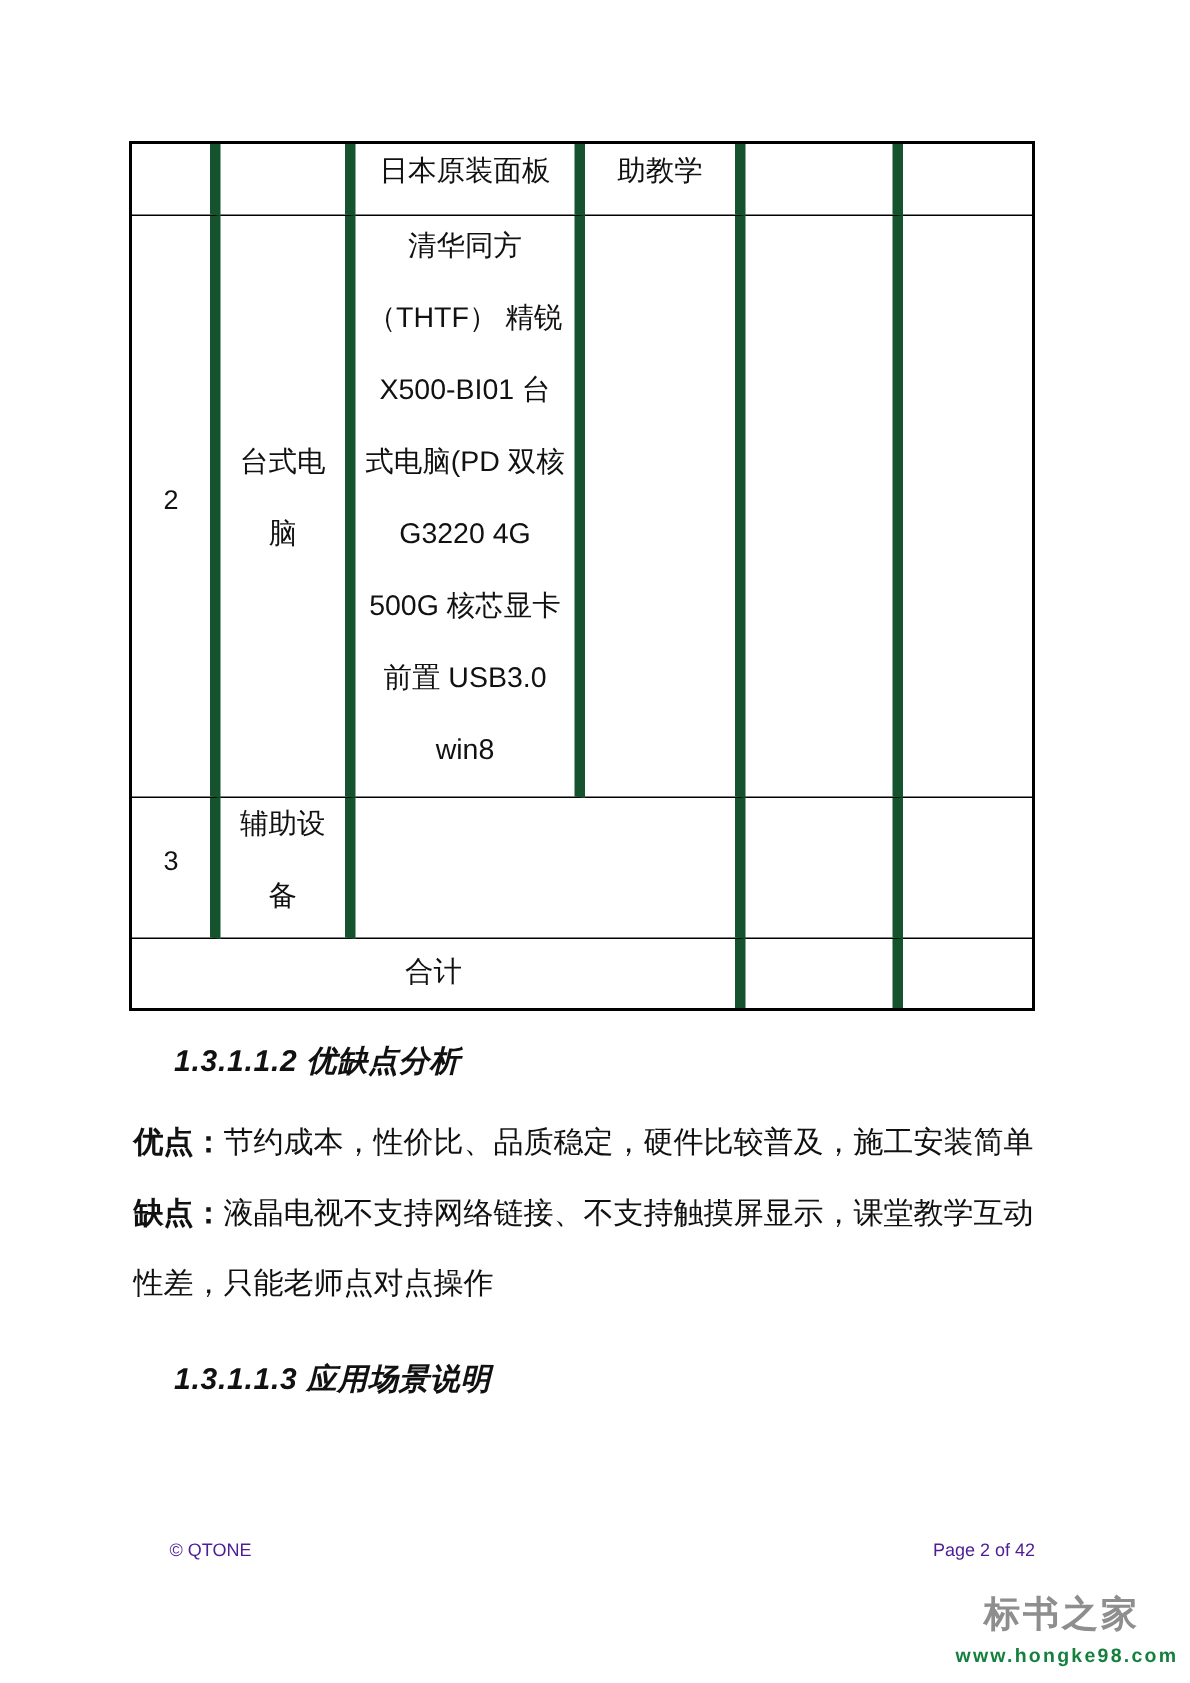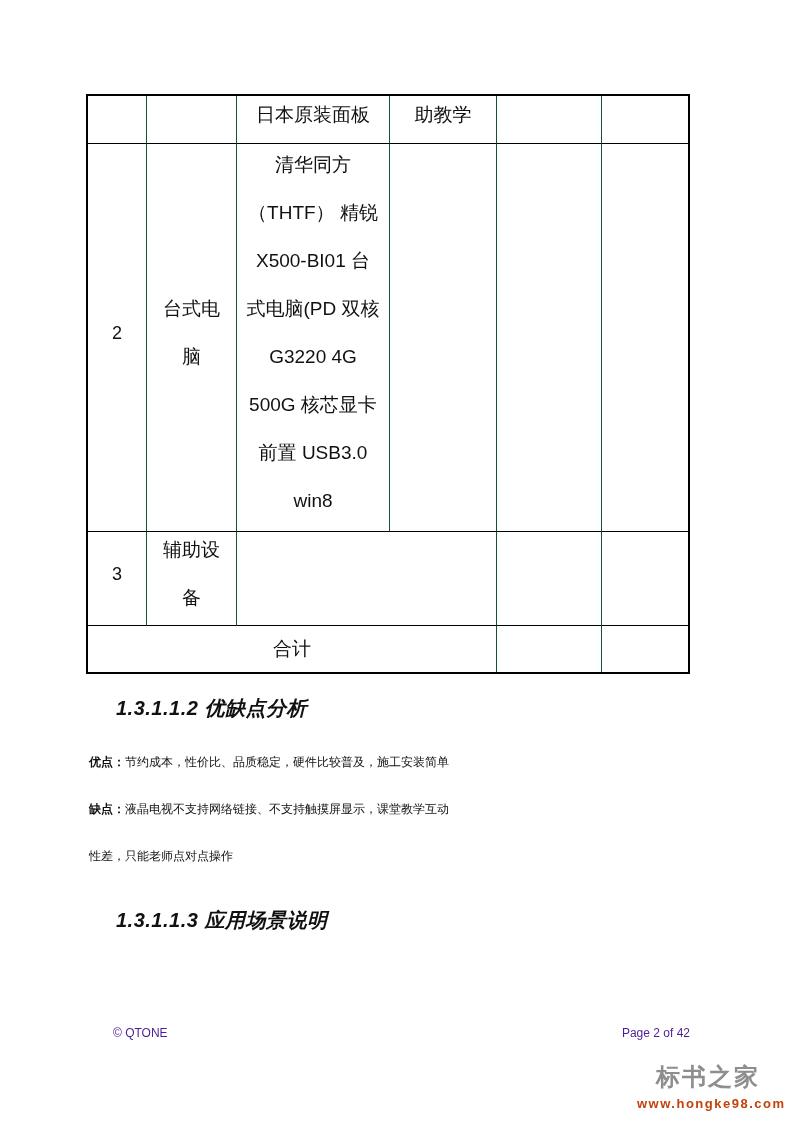--- a/index.html
+++ b/index.html
@@ -15,21 +15,21 @@
   
   .tbl {
     position: absolute; left: 86px; top: 94px;
     display: inline-grid;
     grid-template-columns: 59px 90px 153px 107px 105px 86px;
     grid-template-rows: 48px 388px 94px 46px;
     border: 2px solid #000;
     background: #fff;
   }
   .c {
-    border-right: 1px solid #14532d;
+    border-right: 7px solid #14532d;
     border-bottom: 1px solid #000;
     display: flex; flex-direction: column;
     align-items: center; justify-content: center;
     font-size: 19px;
     text-align: center;
     overflow: hidden;
   }
   .c.lastcol { border-right: none; }
   .c.lastrow { border-bottom: none; }
   .c .ln { line-height: 48px; white-space: nowrap; }
@@ -40,21 +40,21 @@
 
   
   .h-sec {
     position: absolute; left: 116px;
     font-size: 20px; line-height: 26px;
     font-weight: 700; font-style: italic;
     white-space: nowrap; letter-spacing: 0.5px;
   }
   .para {
     position: absolute; left: 89px;
-    font-size: 12px; line-height: 26px;
+    font-size: 20px; line-height: 26px;
     white-space: nowrap;
   }
   .para b { font-weight: 700; }
   #h1 { top: 695px; font-style: italic; }
   #p-pros { top: 749px; }
   #p-cons-1 { top: 796px; }
   #p-cons-2 { top: 843px; }
   #h2 { top: 907px; }
 
   
@@ -68,21 +68,21 @@
 
   
   .wm-title {
     position: absolute; left: 656px; top: 1062px;
     font-size: 24px; line-height: 30px; font-weight: 700;
     color: #8e8e8e; letter-spacing: 2px; white-space: nowrap;
   }
   .wm-url {
     position: absolute; left: 637px; top: 1096px;
     font-size: 13px; line-height: 15px; font-weight: 700;
-    color: #c2410c; letter-spacing: 1.5px; white-space: nowrap;
+    color: #15803d; letter-spacing: 1.5px; white-space: nowrap;
   }
 </style>
 </head>
 <body>
 
 <div>
 
   <div class="tbl">
 
     <div class="c"></div>

